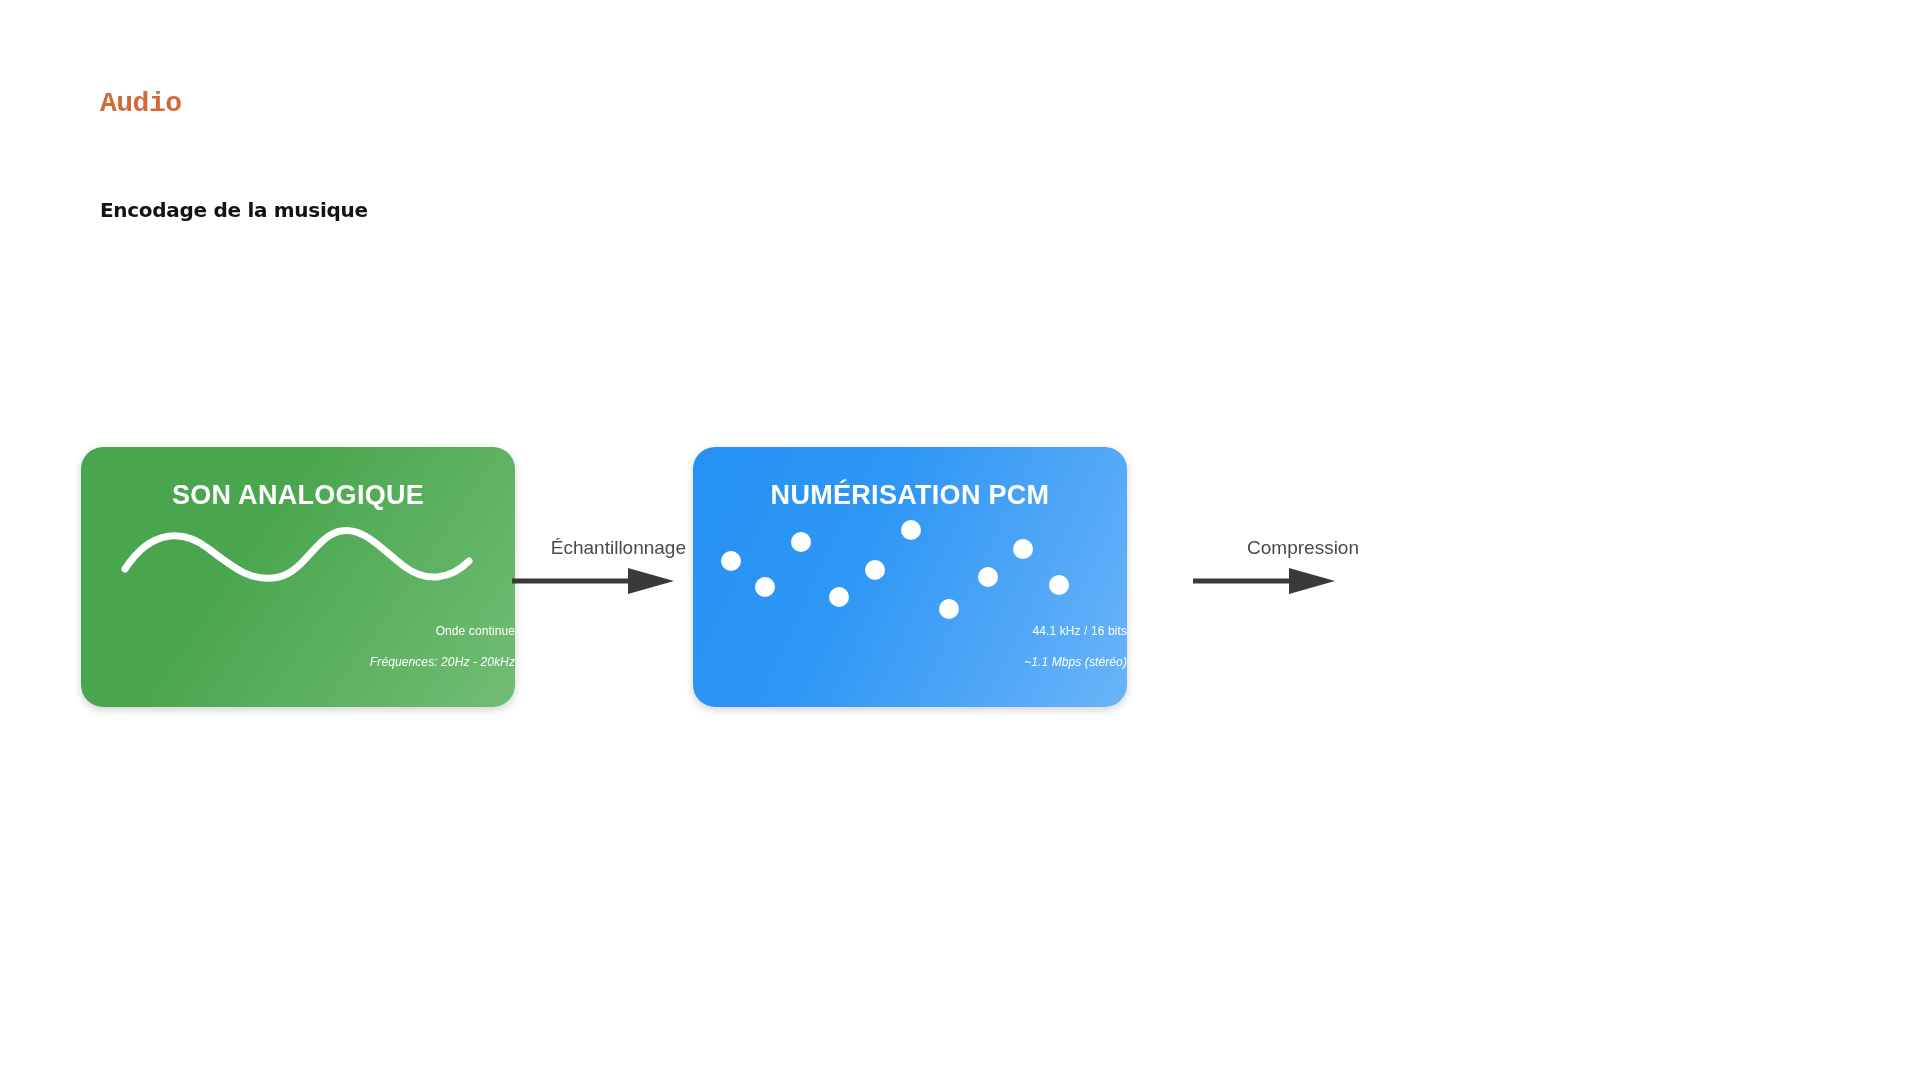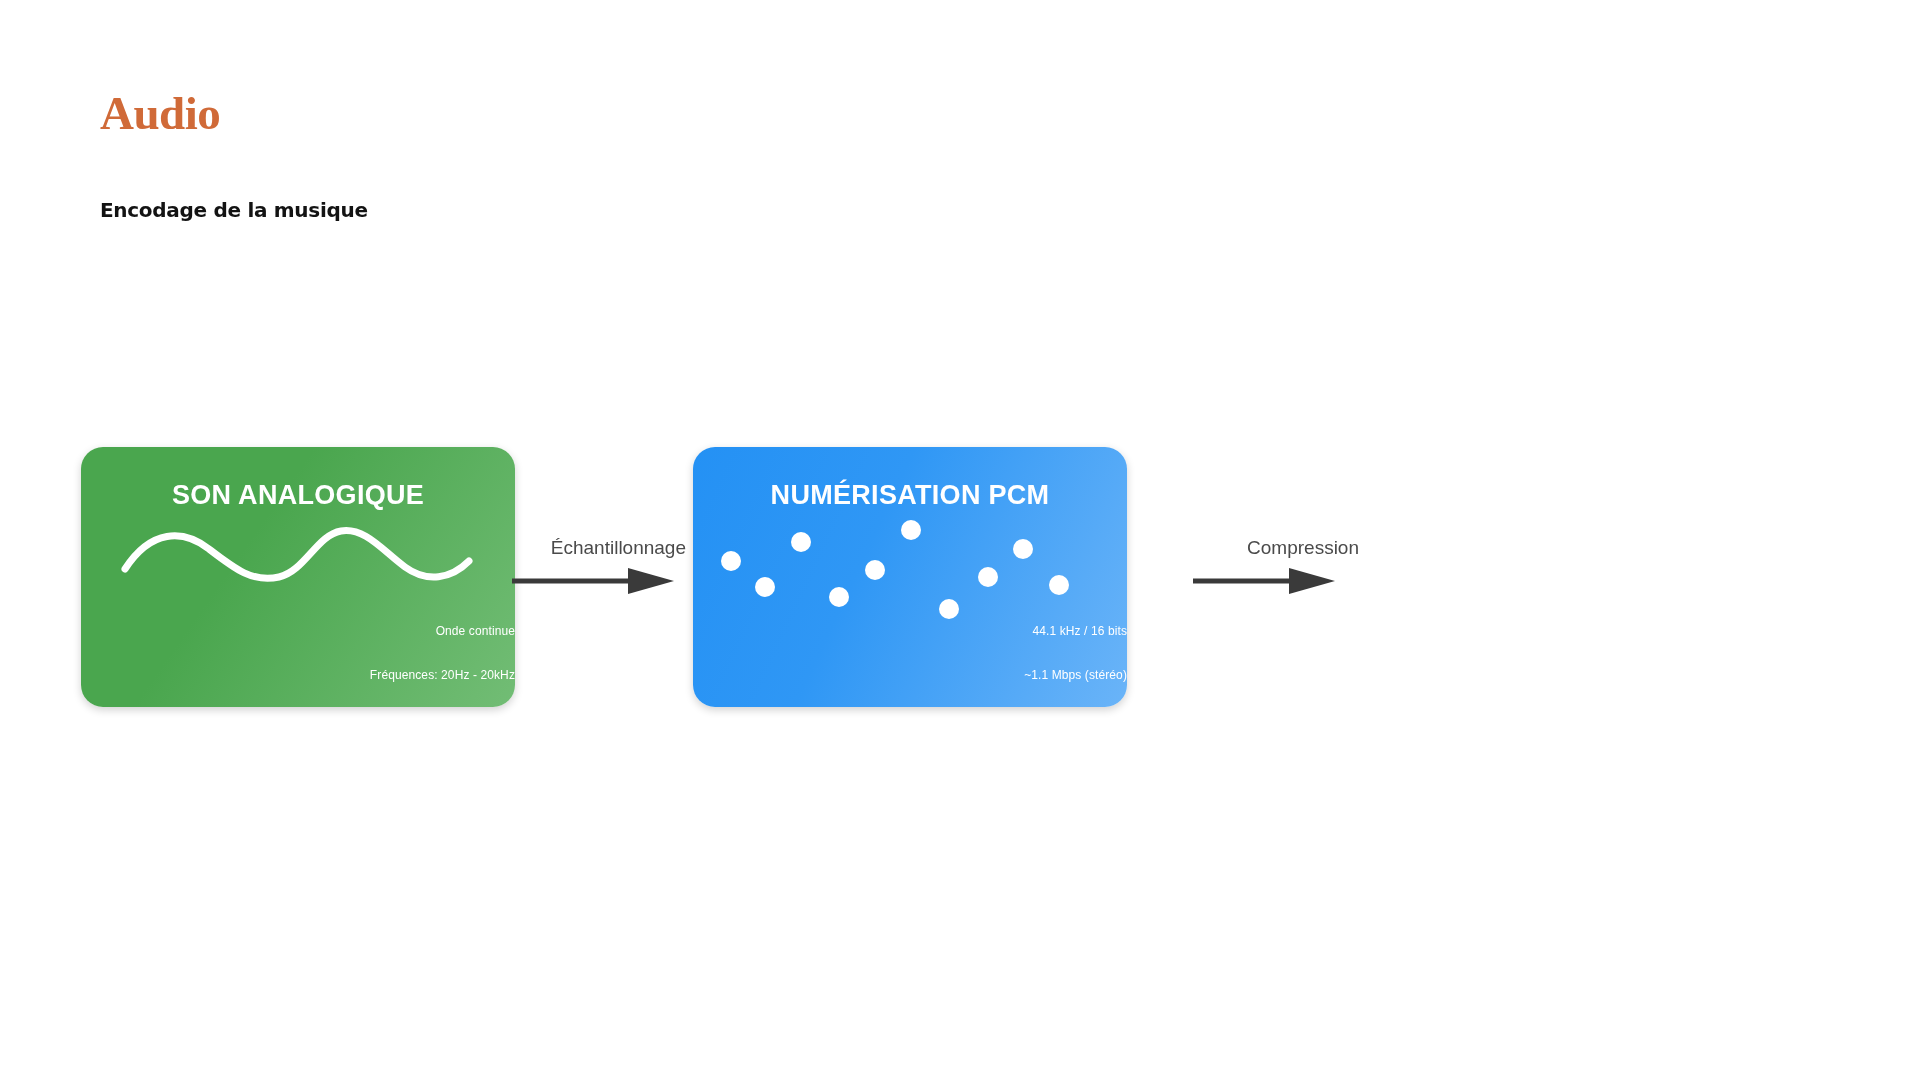--- a/index.html
+++ b/index.html
@@ -7,22 +7,22 @@
     width:1920px; height:1080px;
     background:#ffffff;
     font-family:"Liberation Sans", sans-serif;
     overflow:hidden;
   }
   #stage { position:relative; width:1920px; height:1080px; }
 
   
   #page-title {
     position:absolute; left:100px; top:90px;
-    font-family:Liberation Serif, serif;
-    font-size:47px; font-weight:bold;
+    font-family:Liberation Mono, monospace;
+    font-size:28px; font-weight:bold;
     color:#d06a38; letter-spacing:-0.5px;
     line-height:1;
   }
   #page-subtitle {
     position:absolute; left:100px; top:200px;
     font-family:"DejaVu Sans", sans-serif;
     font-size:20px; font-weight:bold;
     color:#131313; letter-spacing:-0.3px;
     line-height:1;
   }
@@ -42,21 +42,21 @@
     color:#ffffff;
     letter-spacing:0.3px;
   }
   .card-line {
     position:absolute; left:0; right:0;
     text-align:right;
     font-size:12px; color:#ffffff;
     letter-spacing:0.1px;
   }
   .card-line.l1 { top:177px; }
-  .card-line.l2 { top:221px; }
+  .card-line.l2 { top:208px;font-style:italic; }
 
   #card-analog {
     left:72px;
     background:linear-gradient(125deg,#4aa64e 0%,#4aa64e 38%,#72bd75 100%);
     box-shadow:0 3px 8px rgba(0,0,0,0.18);
     margin-left:9px;
   }
   #card-pcm {
     left:693px;
     background:linear-gradient(115deg,#2491f4 0%,#2f97f5 40%,#6ab4f8 100%);

